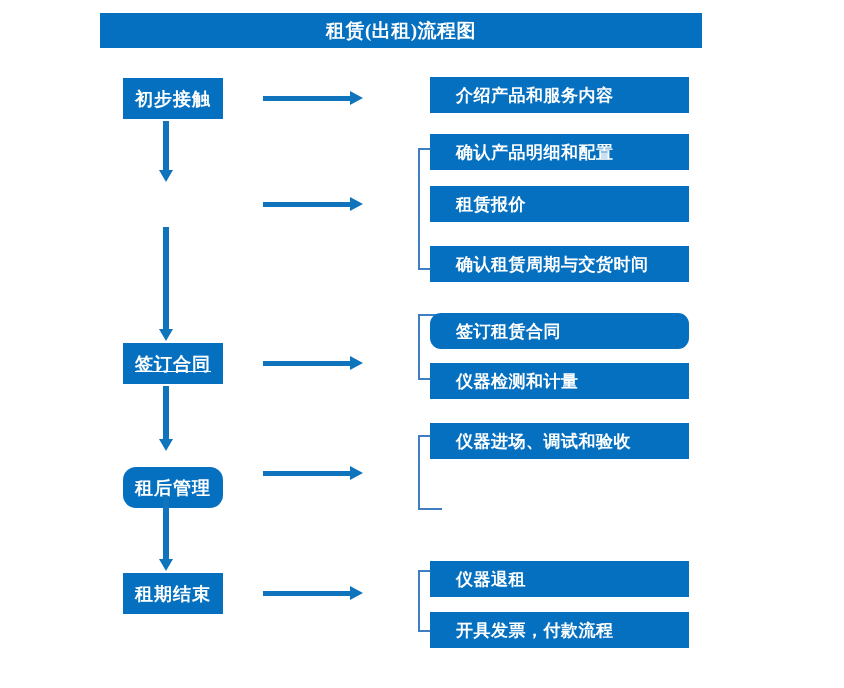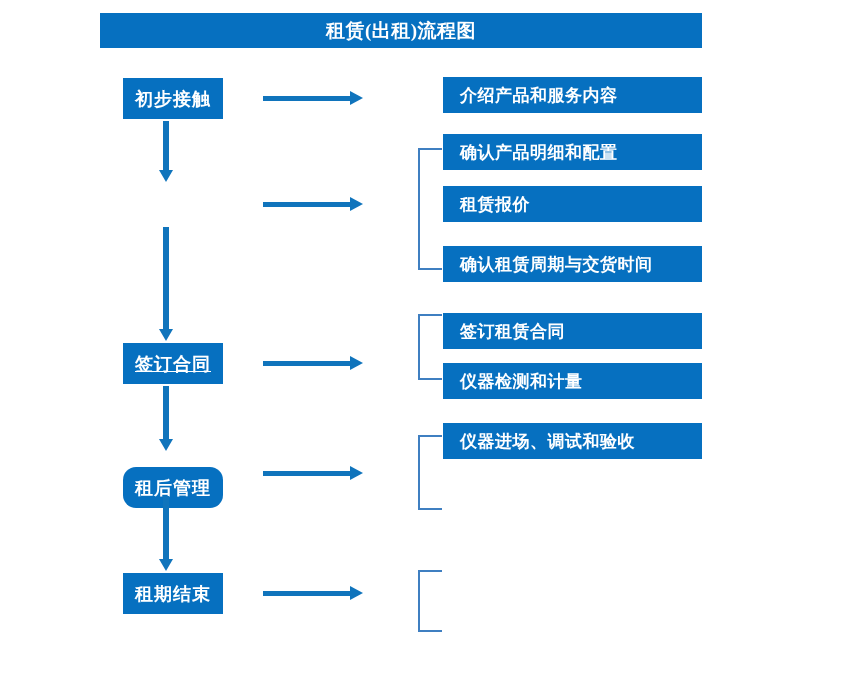--- a/index.html
+++ b/index.html
@@ -48,30 +48,30 @@
     justify-content: center;
     font-size: 18px;
     font-weight: bold;
     letter-spacing: 1px;
     margin-left: 20px;
   }
 
   
   .detail-box {
     position: absolute;
-    left: 443px;
+    left: 430px;
     width: 259px;
     height: 36px;
     background: #0670c0;
     color: #ffffff;
     display: flex;
     align-items: center;
     font-size: 17px;
     font-weight: bold;
-    padding-left: 17px;
+    padding-left: 26px;
     box-sizing: border-box;
     letter-spacing: 0.5px;
   }
 
   
   .h-arrow {
     position: absolute;
     left: 263px;
     width: 100px;
     height: 14px;
@@ -182,17 +182,19 @@
 
   <div class="bracket" style="top:148px; height:122px;"></div>
   <div class="bracket" style="top:314px; height:66px;"></div>
   <div class="bracket" style="top:435px; height:75px;"></div>
   <div class="bracket" style="top:570px; height:62px;"></div>
 
   <div class="detail-box" style="top:77px;">介绍产品和服务内容</div>
   <div class="detail-box" style="top:134px;">确认产品明细和配置</div>
   <div class="detail-box" style="top:186px;">租赁报价</div>
   <div class="detail-box" style="top:246px;">确认租赁周期与交货时间</div>
-  <div class="detail-box" style="top:313px;">签订租赁合同</div>
+  <div class="detail-box" style="top:313px;border-radius:11px;">签订租赁合同</div>
   <div class="detail-box" style="top:363px;">仪器检测和计量</div>
   <div class="detail-box" style="top:423px;">仪器进场、调试和验收</div>
+  <div class="detail-box" style="top:561px;">仪器退租</div>
+  <div class="detail-box" style="top:612px;">开具发票，付款流程</div>
 
 </div>
 
 </body></html>

